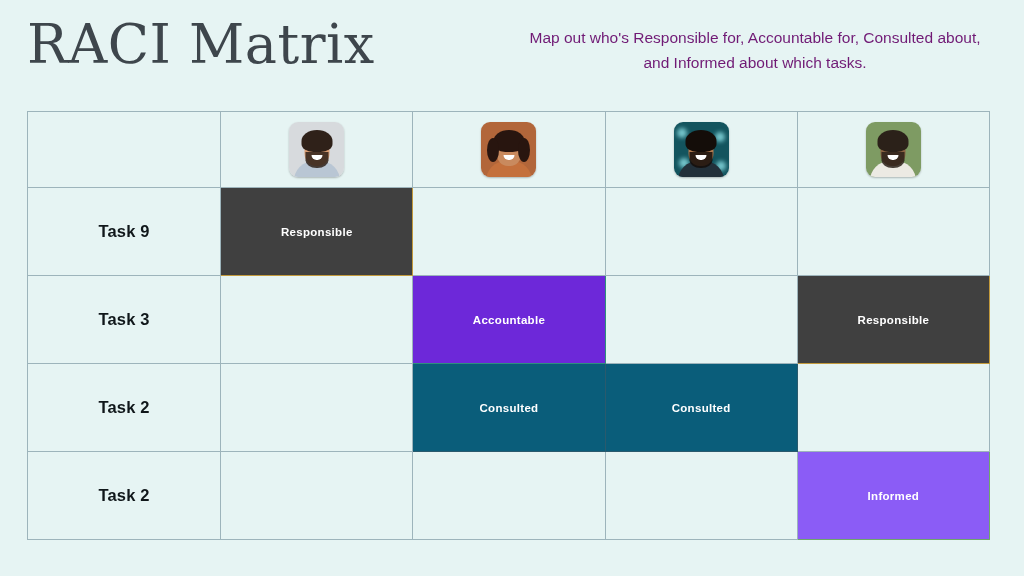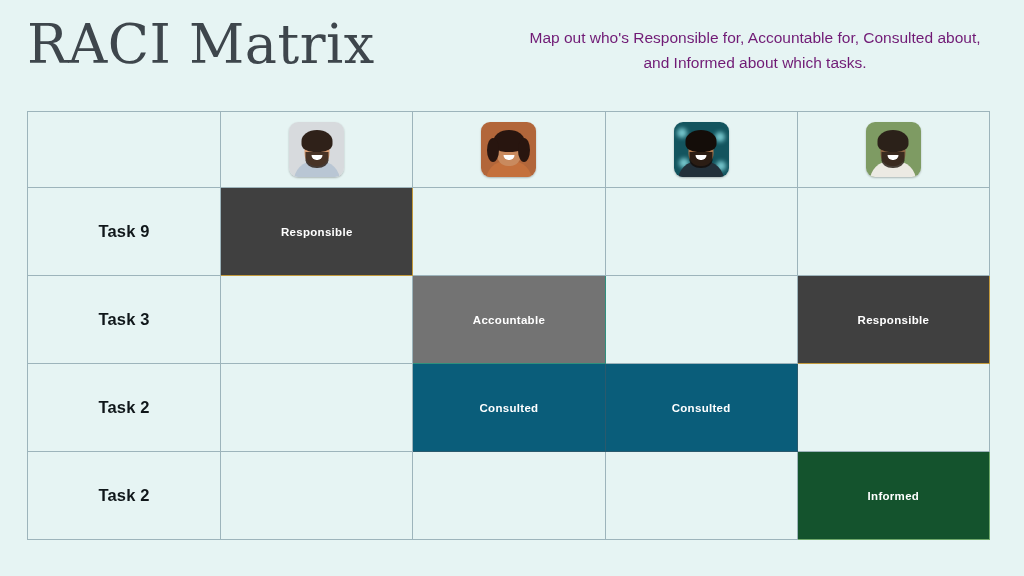--- a/index.html
+++ b/index.html
@@ -123,23 +123,23 @@
     width: 100%;
     height: 100%;
   }
   .cell-label {
     font-size: 11.5px;
     font-weight: bold;
     color: #ffffff;
     letter-spacing: 0.3px;
   }
   td.fill-responsible { background: #404040; border-color: #c39a3c; }
-  td.fill-accountable { background: #737373; border-color: #2f8f7d; }
+  td.fill-accountable { background: #6d28d9; border-color: #2f8f7d; }
   td.fill-consulted   { background: #0a5d7a; border-color: #2a5a6d; }
-  td.fill-informed    { background: #14532d; border-color: #6fa86a; }
+  td.fill-informed    { background: #8b5cf6; border-color: #6fa86a; }
 </style>
 </head>
 <body>
 
 <div class="header">
   <div class="page-title">RACI Matrix</div>
   <div class="page-subtitle">Map out who's Responsible for, Accountable for, Consulted about, and Informed about which tasks.</div>
 </div>
 
 <table class="matrix">

